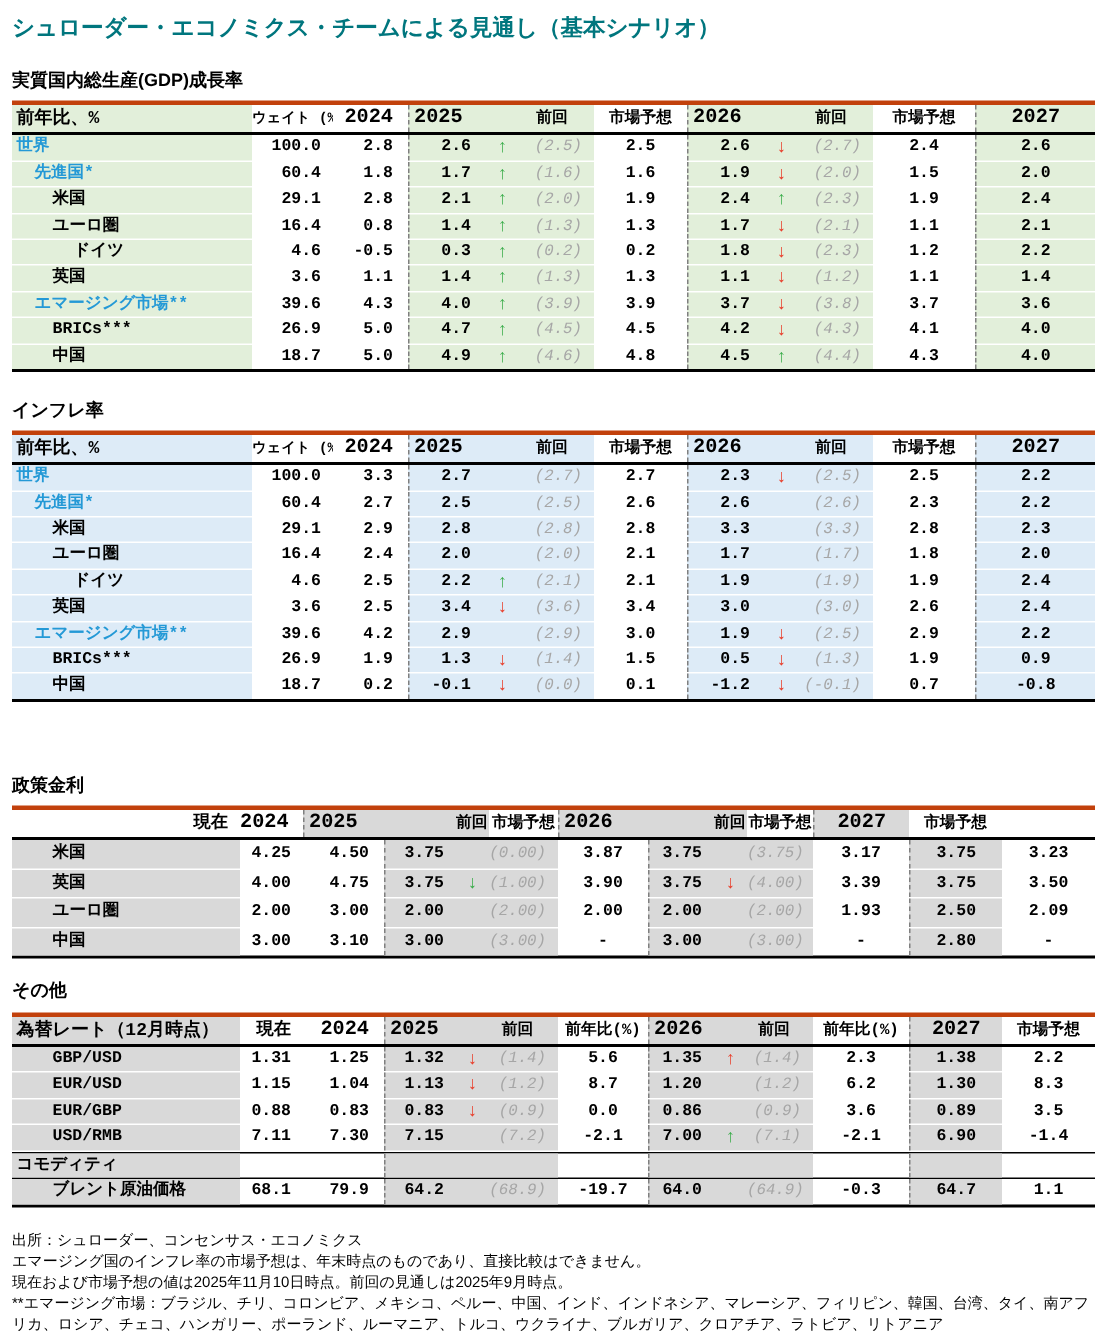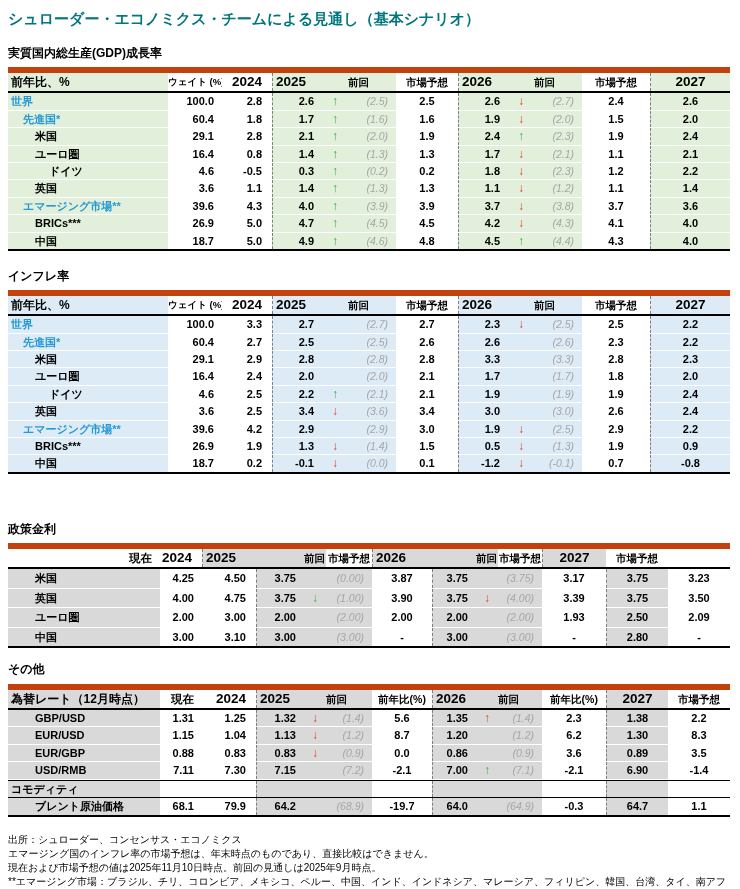--- a/index.html
+++ b/index.html
@@ -4,21 +4,21 @@
 <style>
   html,body{margin:0;padding:0;background:#fff;}
   body{width:740px;height:889px;overflow:hidden;color:#000;
        font-family:"Liberation Sans","DejaVu Sans",sans-serif;}
   .page{padding:10px 8px 0 8px;}
   .title{font-size:15px;font-weight:bold;color:var(--teal,#00767E);margin:0;line-height:1.2;}
   .sec{font-size:12px;font-weight:bold;margin:18px 0 7px 0;line-height:1.2;}
   .sec-policy{margin-top:48px;}
   .sec-other{margin-top:14px;}
 
-  .tbl{border-top:6px solid #c2410c;border-bottom:2px solid #000;width:722px;}
+  .tbl{border-top:3px solid #c2410c;border-bottom:2px solid #000;width:722px;font-family:Liberation Mono, monospace;}
   .row{display:grid;align-items:center;}
   .gw{grid-template-columns:160px 54px 50px 50px 26px 48px 62px 50px 26px 48px 68px 80px;}
   .gp{grid-template-columns:152px 42px 54px 48px 22px 46px 60px 44px 22px 44px 64px 62px 62px;}
   .hrow{border-bottom:2px solid #000;}
   .drow{border-bottom:1px solid #fff;}
   .tbl .drow:last-child{border-bottom:none;}
 
   .cell{font-size:11px;font-weight:bold;white-space:nowrap;overflow:hidden;height:16.4px;line-height:16.4px;}
   .hrow .cell{height:18px;line-height:18px;}
   .tp .drow .cell{height:18.5px;line-height:18.5px;}
@@ -34,21 +34,21 @@
 
   .lab{text-align:left;}
   .hlab{font-size:12px;padding-left:3px;}
   .ind0{padding-left:3px;}.ind1{padding-left:15px;}.ind2{padding-left:27px;}.ind3{padding-left:41px;}
   .blue{color:var(--label-blue,#2499D6);}
   .ra{text-align:right;padding-right:8px;}
   .ra10{text-align:right;padding-right:10px;}
   .ctr{text-align:center;}
   .lft{text-align:left;padding-left:3px;}
   .prev{font-style:italic;font-weight:normal;color:var(--prev-gray,#A6A6A6);font-size:10.5px;text-align:right;padding-right:8px;}
-  .prev-h{text-align:left;padding-right:8px;}
+  .prev-h{text-align:center;padding-right:8px;}
   .hyr{font-size:13.5px;}
   .hsm{font-size:10.5px;}
   .hwt{font-size:9.5px;text-align:right;padding-right:8px;}
   .hmid{font-size:11.5px;}
   .arw{text-align:center;font-size:12px;}
   .ag{color:var(--arrow-green,#3BAD4B);}
   .ar{color:var(--arrow-red,#E8402D);}
 
   .foot{margin-top:16px;font-size:10px;line-height:1.4;width:724px;}
   .foot p{margin:0;}

